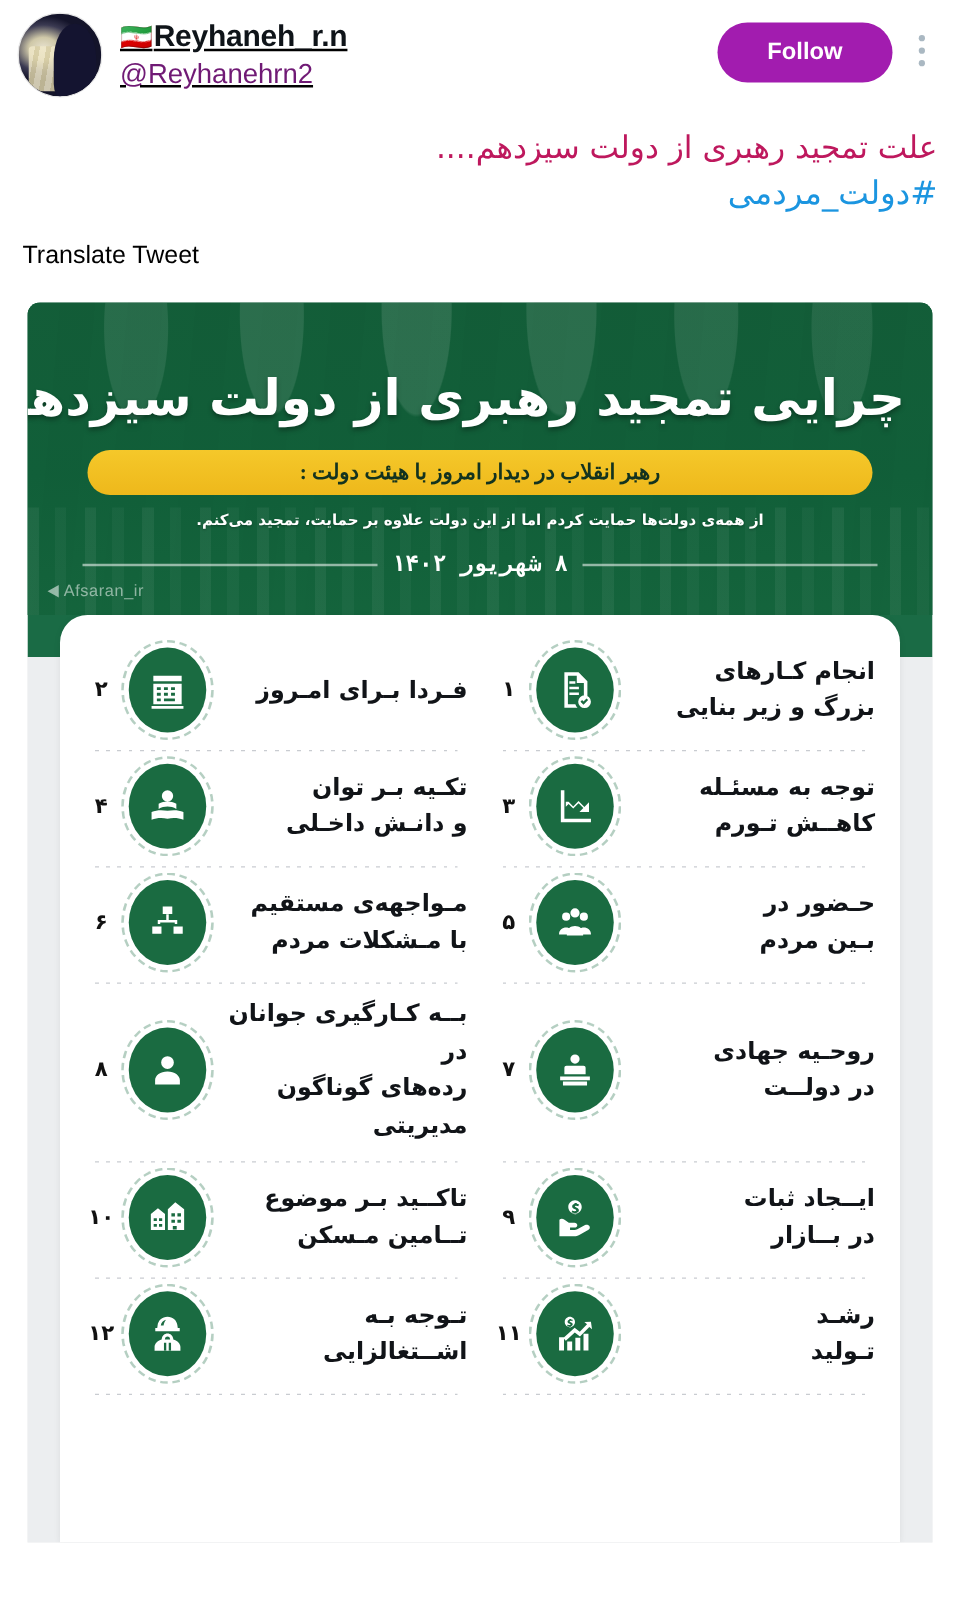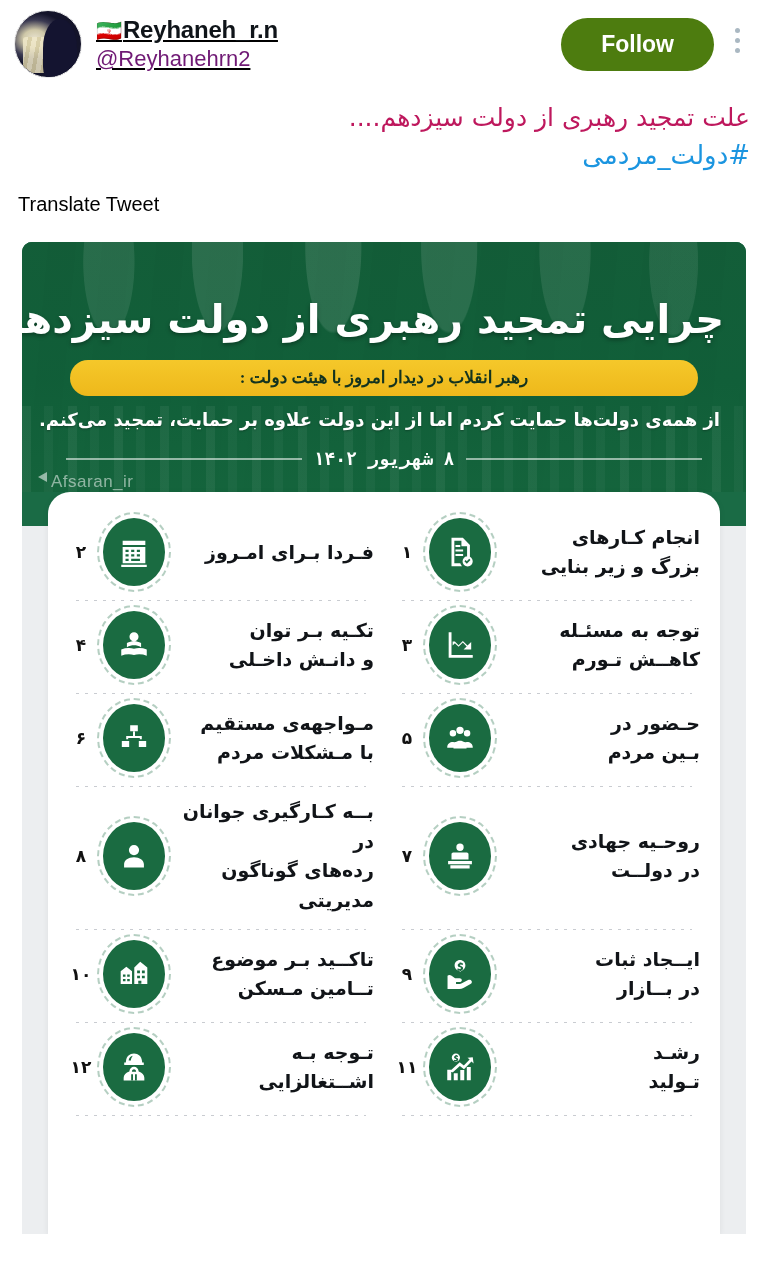--- a/index.html
+++ b/index.html
@@ -37,22 +37,22 @@
     opacity: .85; border-radius: 3px;
   }
   .names { margin-left: 14px; padding-top: 6px; flex: 1 1 auto; min-width: 0; text-decoration: underline; }
   .display-name {
     font-size: 24px; font-weight: 700; color: #0f1419;
     letter-spacing: -0.2px; white-space: nowrap;
   }
   .flag { font-size: 21px; margin-right: 1px; }
   .handle { font-size: 22px; color: #701a75; margin-top: 2px; white-space: nowrap; }
   .follow-btn {
-    background: #4d7c0f; color: #ffffff;
-    font-size: 23px; font-weight: 700;
+    background: #a21caf; color: #ffffff;
+    font-size: 19px; font-weight: 700;
     border: none; border-radius: 999px;
     padding: 13px 40px; cursor: pointer;
     margin-top: 8px; white-space: nowrap;
   }
   .more-dots {
     width: 34px; display: flex; flex-direction: column;
     align-items: center; justify-content: center; gap: 5px;
     margin-top: 18px; margin-left: 6px; cursor: pointer;
   }
   .more-dots i { width: 5px; height: 5px; border-radius: 50%; background: #aab8c2; display: block; }
@@ -129,39 +129,39 @@
     font-family: Liberation Serif, serif;
     font-size: 17px; font-weight: 700;
     border-radius: 999px;
     padding: 7px 18px 8px 18px;
     white-space: nowrap;
   }
   .ig-quote {
     position: relative; z-index: 3;
     direction: rtl; text-align: center;
     font-family: "DejaVu Sans", sans-serif;
-    font-size: 18px; font-weight: 700;
+    font-size: 12px; font-weight: 700;
     margin-top: 13px; padding: 0 26px;
     white-space: nowrap;
     text-shadow: 0 1px 2px rgba(0,0,0,.30);
   }
   .ig-date-row {
     position: relative; z-index: 3;
     display: flex; align-items: center; justify-content: center;
     gap: 12px; margin-top: 18px; padding: 0 44px;
   }
   .ig-date-row .rule { flex: 1 1 auto; height: 2px; background: rgba(255,255,255,.55); }
   .ig-date {
     direction: rtl; font-family: Liberation Mono, monospace;
     font-size: 18px; font-weight: 700; white-space: nowrap;
   }
   .ig-watermark {
-    position: absolute; z-index: 4; left: 16px; bottom: 0;
-    font-size: 17px; color: rgba(255,255,255,.52);
-    letter-spacing: .5px; display: flex; gap: 4px;
+    position: absolute; z-index: 4; left: 16px; bottom: 12px;
+    font-size: 13px; color: rgba(255,255,255,.52);
+    letter-spacing: .5px; display: flex; align-items: center; gap: 4px;
   }
   .tg-plane { width: 0; height: 0; border-top: 5px solid transparent;
               border-bottom: 5px solid transparent; border-right: 9px solid rgba(255,255,255,.55); }
 
   
   .ig-body {
     position: relative;
     background: linear-gradient(to bottom, #1a6b45 0%, #1a6b45 34px, #eceef0 34px, #eceef0 100%);
     padding: 0 26px 0 26px;
     min-height: 742px;

